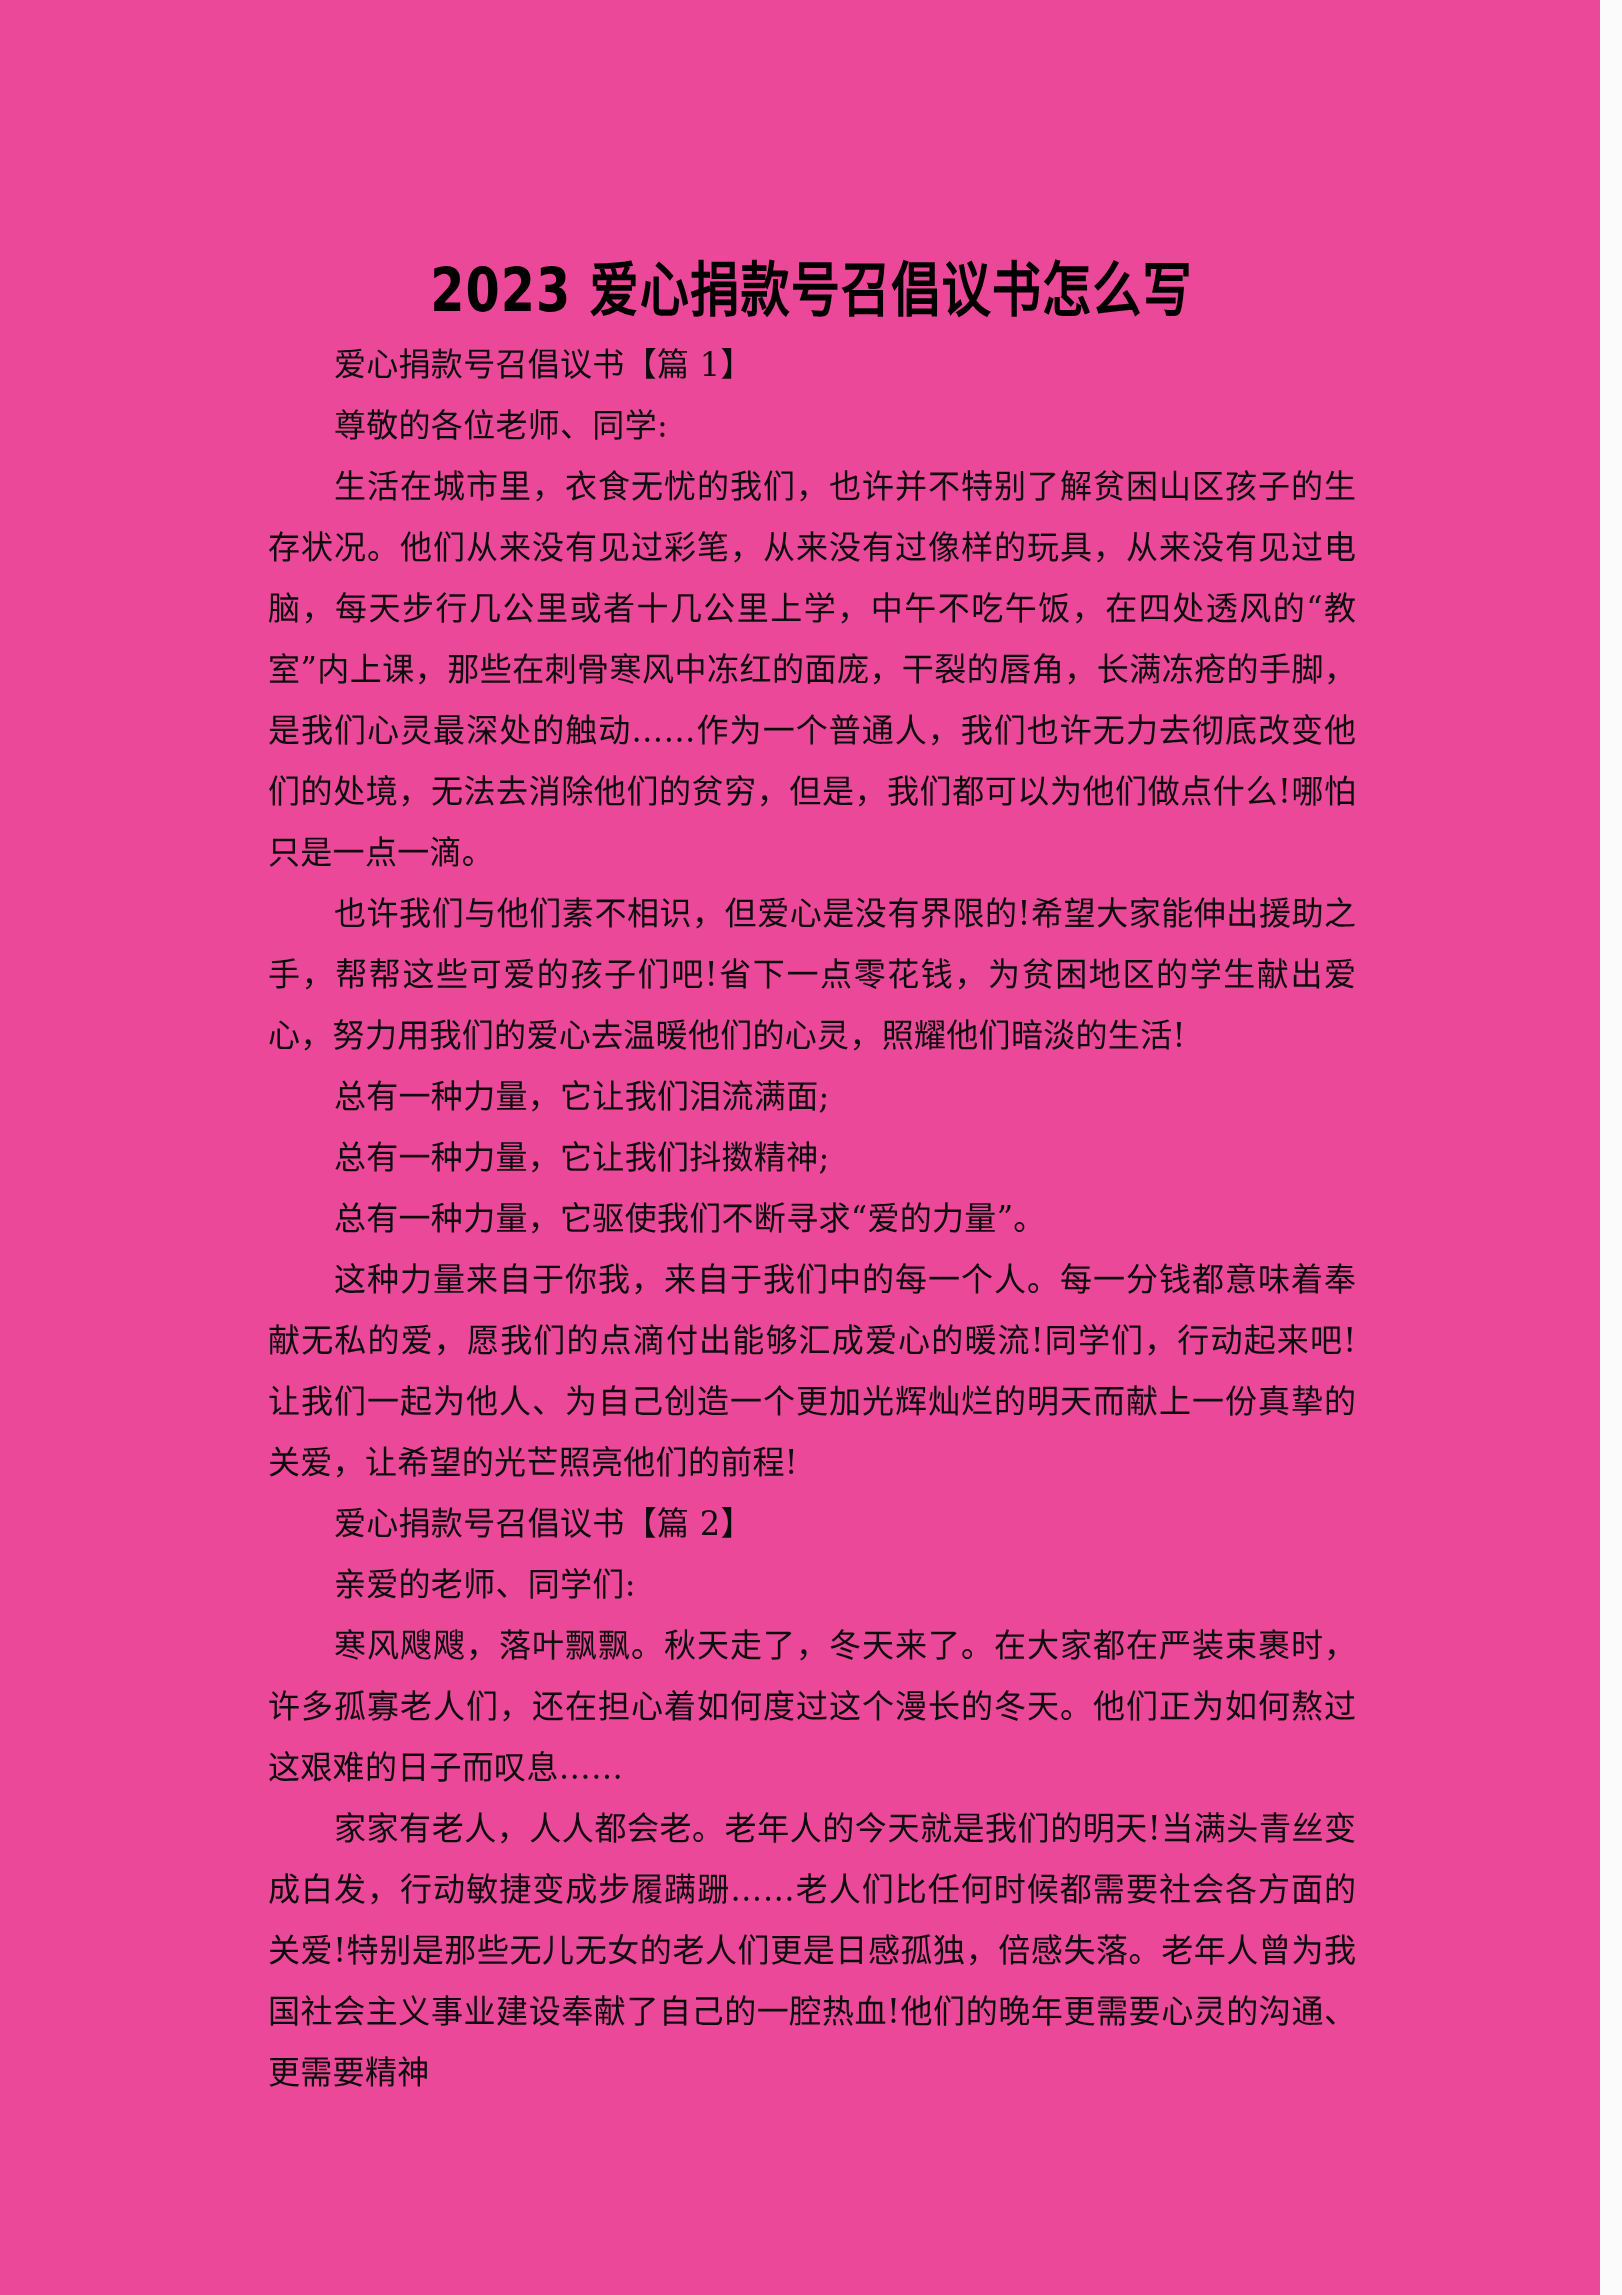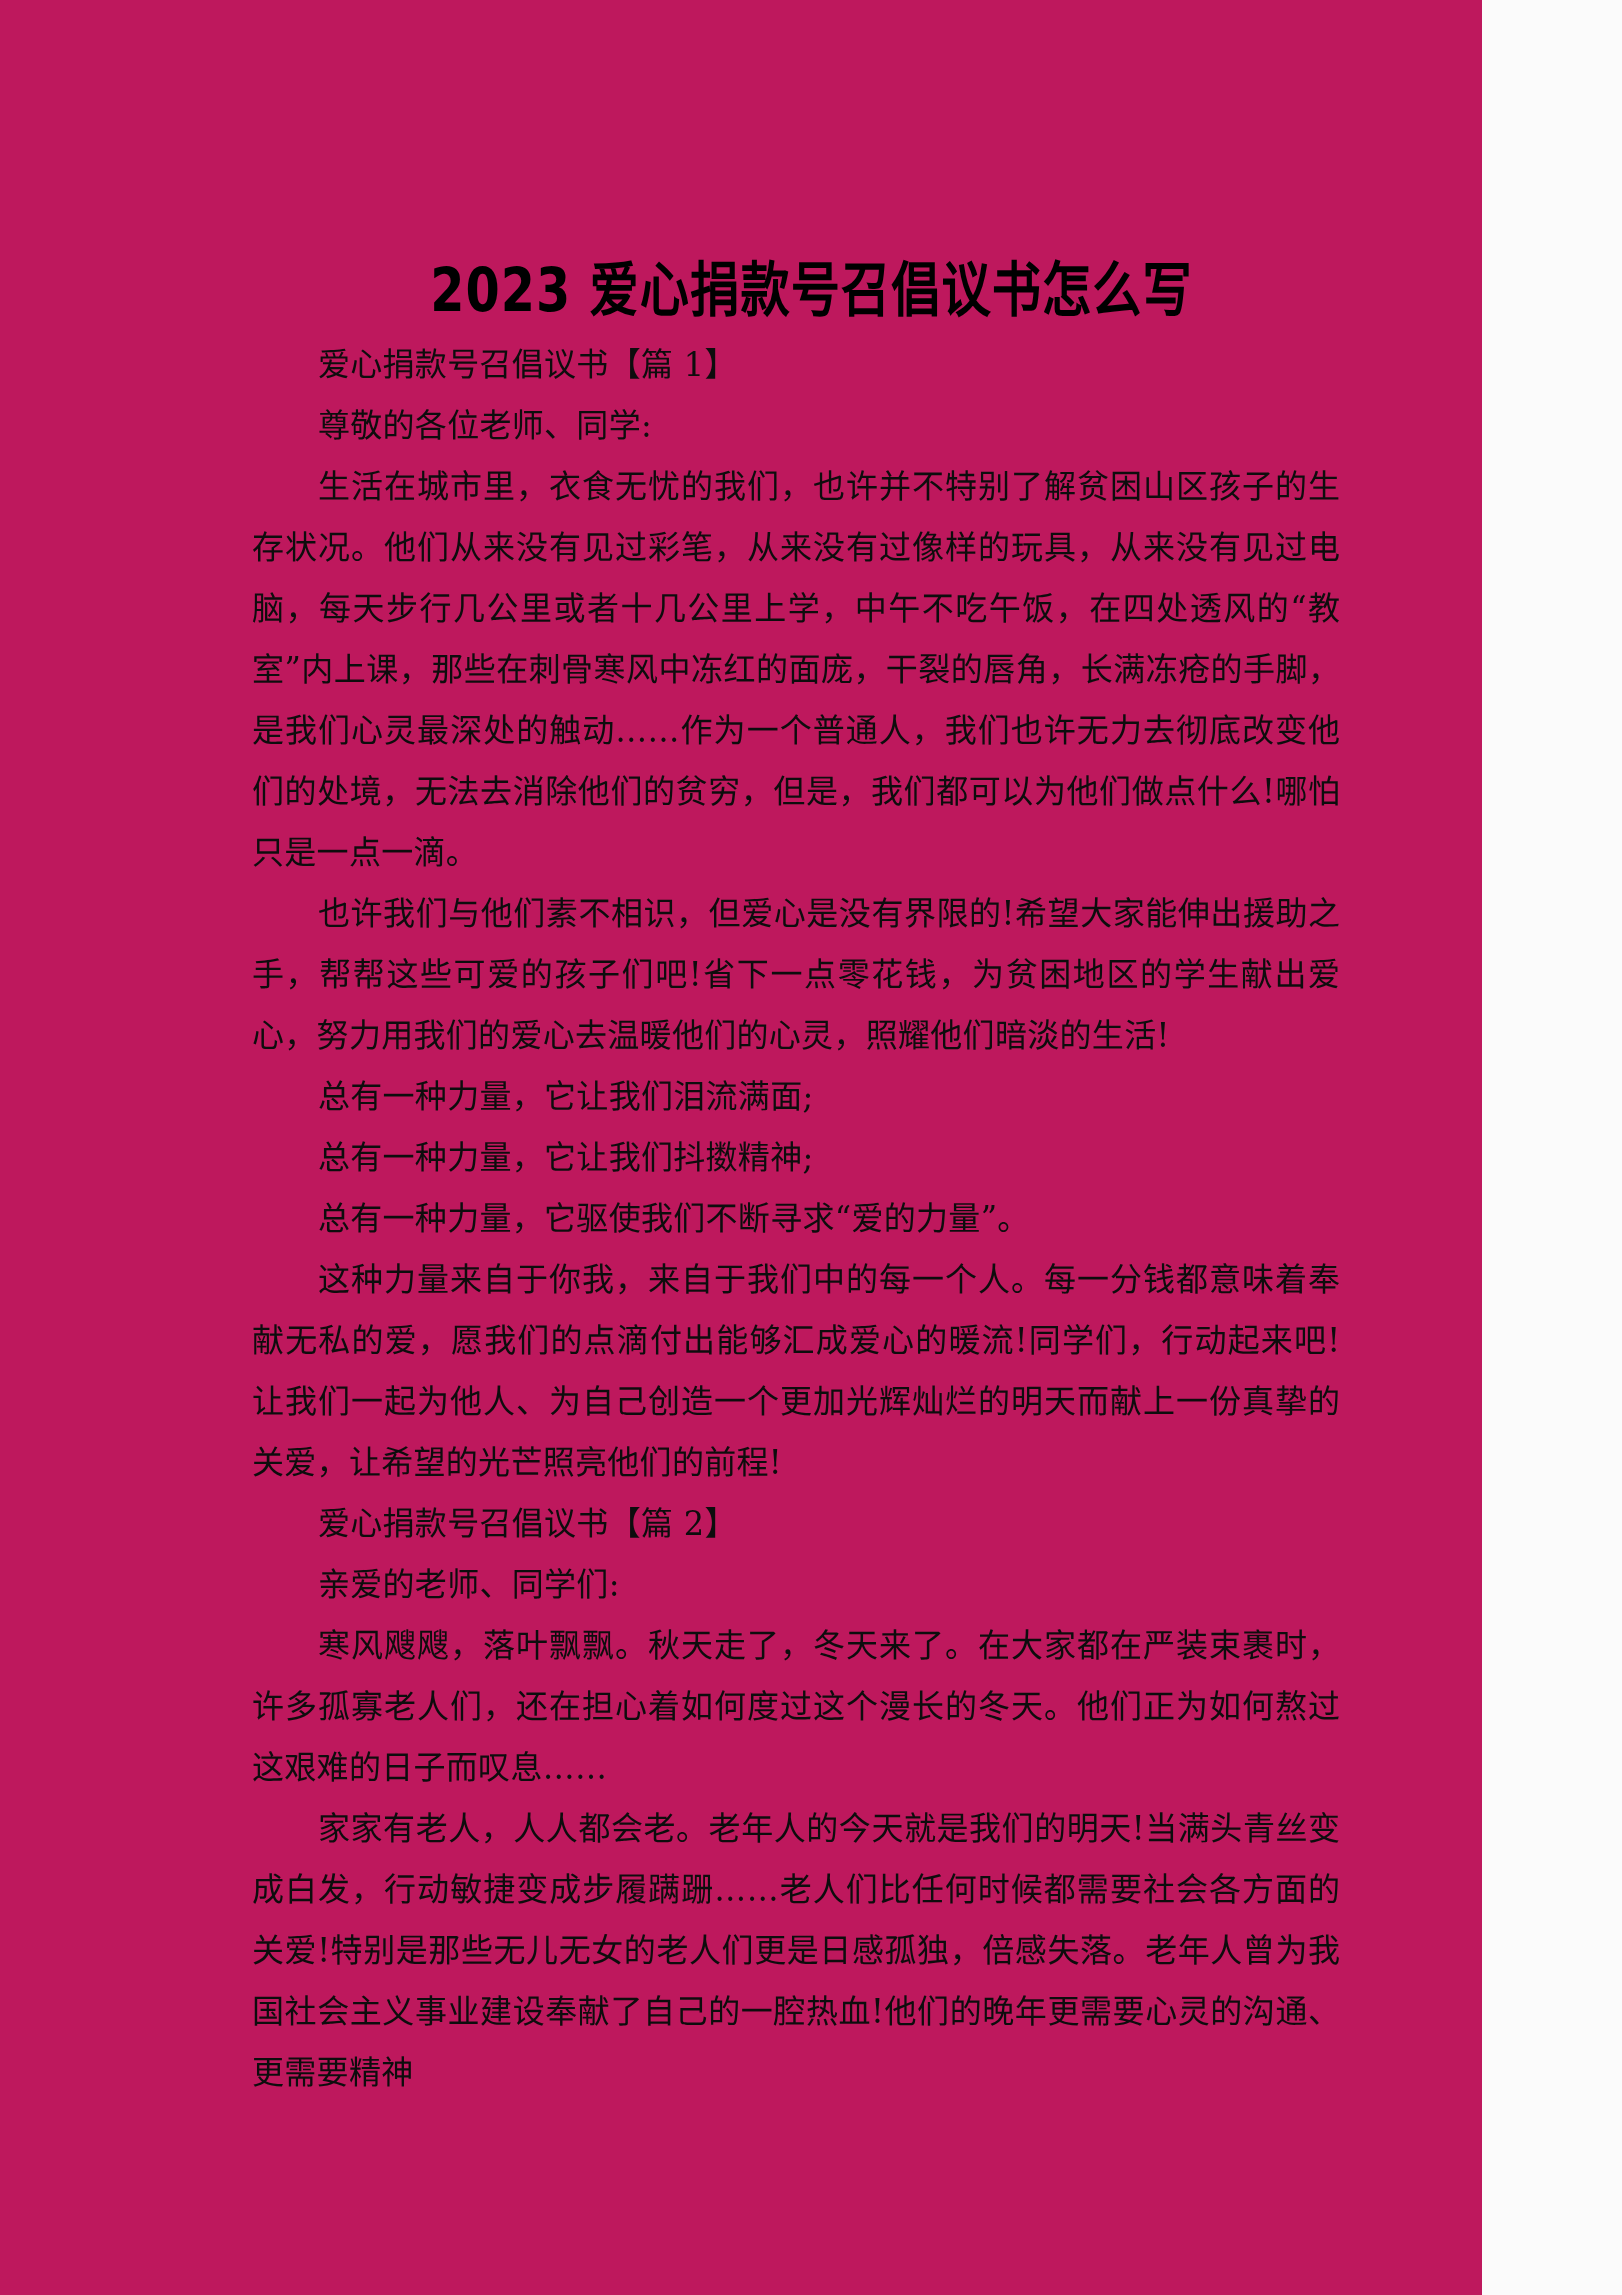--- a/index.html
+++ b/index.html
@@ -12,23 +12,23 @@
     width: 1623px;
     height: 2295px;
     overflow: hidden;
     font-family: "DejaVu Serif", "Liberation Serif", serif;
     color: #0b0b0b;
     -webkit-font-smoothing: antialiased;
   }
 
   .page {
     position: relative;
-    width: 1482px;
+    width: 1600px;
     height: 2295px;
-    background: #be185d;
+    background: #ec4899;
     box-sizing: border-box;
     padding: 0;
   }
 
   
   .doc-title {
     position: absolute;
     top: 216px;
     left: 0;
     width: 1623px;
@@ -40,21 +40,21 @@
     letter-spacing: 1.3px;
     color: #000;
     transform: scaleX(0.82);
     transform-origin: center center;
     white-space: nowrap;
   }
 
   
   .body-col {
     position: absolute;
-    left: 252px;
+    left: 268px;
     top: 334px;
     width: 1122px;
   }
 
   .para {
     font-size: 33px;
     line-height: 61px;
     margin: 0 0 0 0;
     text-align: justify;
     text-justify: inter-ideograph;

